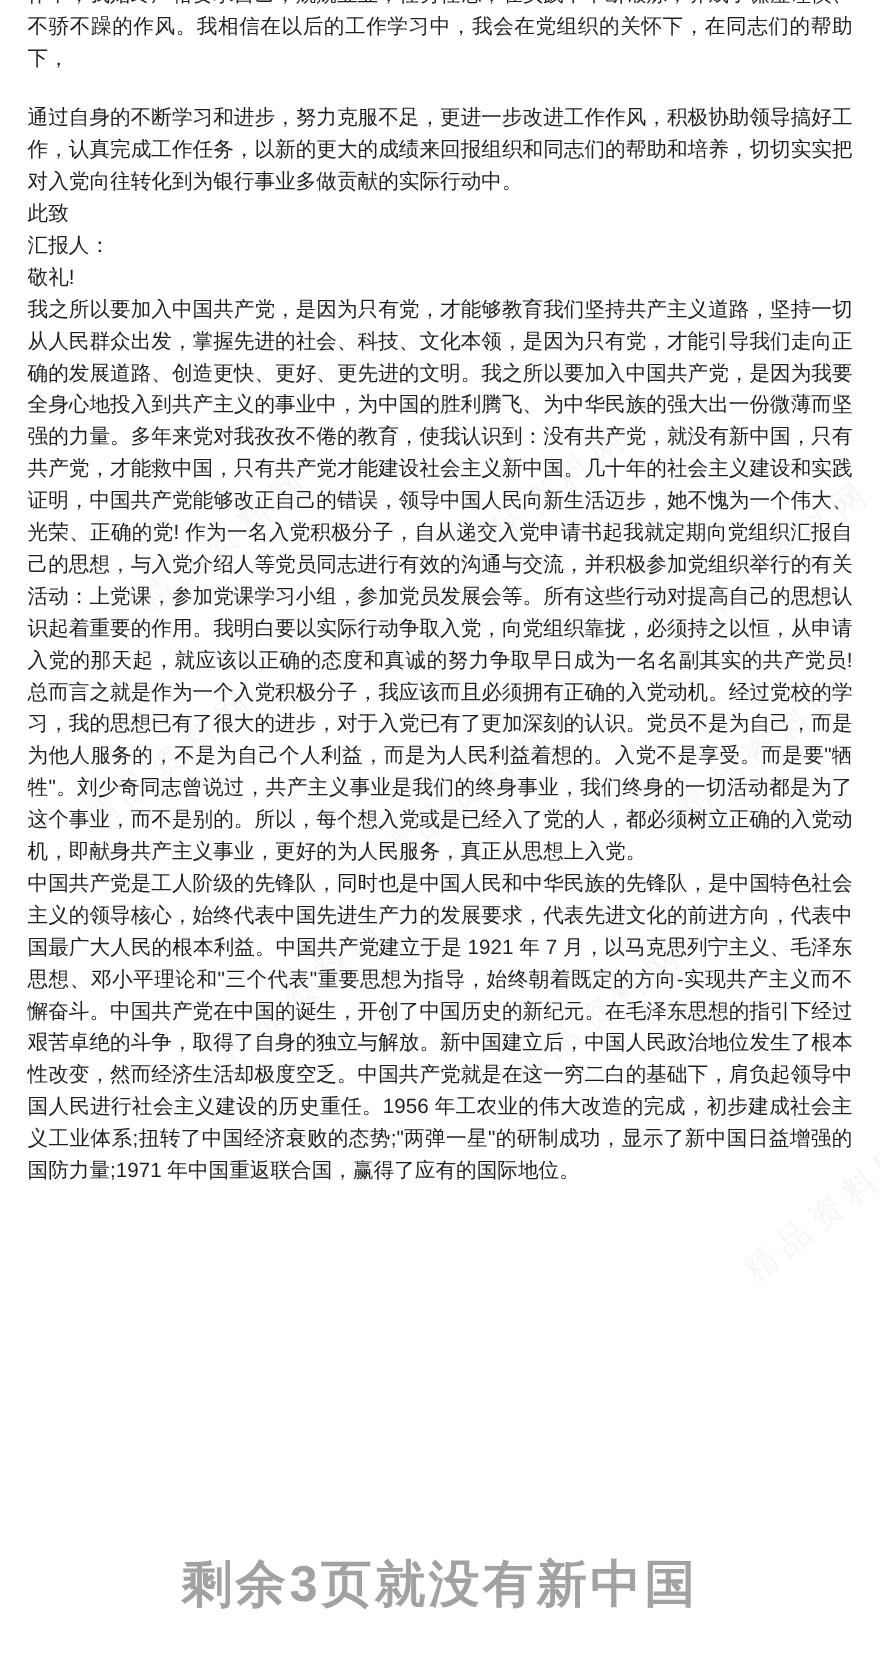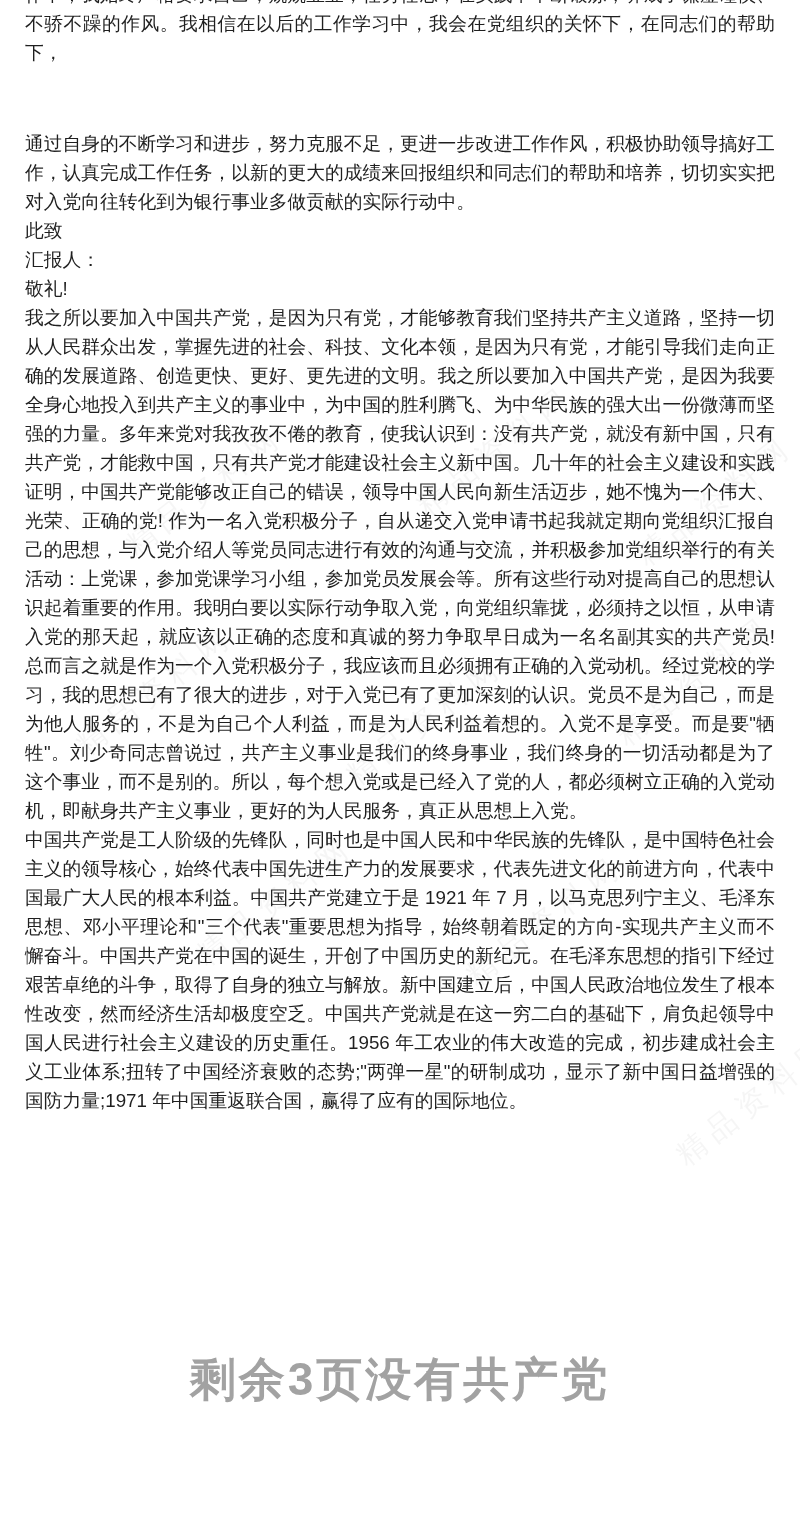--- a/index.html
+++ b/index.html
@@ -32,21 +32,21 @@
     line-height: 29px;
     color: #1f1f1f;
     text-align: justify;
     text-justify: inter-ideograph;
     word-break: break-all;
     overflow-wrap: break-word;
   }
   
   .p-clipped-top { margin-top: -20px; }
   
-  .p-gap { margin-top: 62px; }
+  .p-gap { margin-top: 25px; }
 
   .wm-layer {
     position: absolute;
     inset: 0;
     pointer-events: none;
     z-index: 1;
   }
   .wm {
     position: absolute;
     font-size: 30px;
@@ -61,21 +61,21 @@
   .wm:nth-of-type(3) { left: 620px; top: 480px; }
   .wm:nth-of-type(4) { left: 60px;  top: 670px; }
   .wm:nth-of-type(5) { left: 330px; top: 700px; }
   .wm:nth-of-type(6) { left: 600px; top: 660px; }
   .wm:nth-of-type(7) { left: 180px; top: 880px; }
   .wm:nth-of-type(8) { left: 450px; top: 900px; }
   .wm:nth-of-type(9) { left: 660px; top: 1080px; }
 
   .preview-footer {
     position: absolute;
-    top: 1356px;
+    top: 1416px;
     left: 0;
     width: 100%;
     display: flex;
     justify-content: center;
     align-items: center;
     z-index: 2;
   }
   .preview-footer span {
     font-size: 46px;
     font-weight: bold;
@@ -109,16 +109,16 @@
     <p class="p">此致</p>
     <p class="p">汇报人：</p>
     <p class="p">敬礼!</p>
 
     <p class="p">我之所以要加入中国共产党，是因为只有党，才能够教育我们坚持共产主义道路，坚持一切从人民群众出发，掌握先进的社会、科技、文化本领，是因为只有党，才能引导我们走向正确的发展道路、创造更快、更好、更先进的文明。我之所以要加入中国共产党，是因为我要全身心地投入到共产主义的事业中，为中国的胜利腾飞、为中华民族的强大出一份微薄而坚强的力量。多年来党对我孜孜不倦的教育，使我认识到：没有共产党，就没有新中国，只有共产党，才能救中国，只有共产党才能建设社会主义新中国。几十年的社会主义建设和实践证明，中国共产党能够改正自己的错误，领导中国人民向新生活迈步，她不愧为一个伟大、光荣、正确的党! 作为一名入党积极分子，自从递交入党申请书起我就定期向党组织汇报自己的思想，与入党介绍人等党员同志进行有效的沟通与交流，并积极参加党组织举行的有关活动：上党课，参加党课学习小组，参加党员发展会等。所有这些行动对提高自己的思想认识起着重要的作用。我明白要以实际行动争取入党，向党组织靠拢，必须持之以恒，从申请入党的那天起，就应该以正确的态度和真诚的努力争取早日成为一名名副其实的共产党员!总而言之就是作为一个入党积极分子，我应该而且必须拥有正确的入党动机。经过党校的学习，我的思想已有了很大的进步，对于入党已有了更加深刻的认识。党员不是为自己，而是为他人服务的，不是为自己个人利益，而是为人民利益着想的。入党不是享受。而是要"牺牲"。刘少奇同志曾说过，共产主义事业是我们的终身事业，我们终身的一切活动都是为了这个事业，而不是别的。所以，每个想入党或是已经入了党的人，都必须树立正确的入党动机，即献身共产主义事业，更好的为人民服务，真正从思想上入党。</p>
     <p class="p">中国共产党是工人阶级的先锋队，同时也是中国人民和中华民族的先锋队，是中国特色社会主义的领导核心，始终代表中国先进生产力的发展要求，代表先进文化的前进方向，代表中国最广大人民的根本利益。中国共产党建立于是 1921 年 7 月，以马克思列宁主义、毛泽东思想、邓小平理论和"三个代表"重要思想为指导，始终朝着既定的方向-实现共产主义而不懈奋斗。中国共产党在中国的诞生，开创了中国历史的新纪元。在毛泽东思想的指引下经过艰苦卓绝的斗争，取得了自身的独立与解放。新中国建立后，中国人民政治地位发生了根本性改变，然而经济生活却极度空乏。中国共产党就是在这一穷二白的基础下，肩负起领导中国人民进行社会主义建设的历史重任。1956 年工农业的伟大改造的完成，初步建成社会主义工业体系;扭转了中国经济衰败的态势;"两弹一星"的研制成功，显示了新中国日益增强的国防力量;1971 年中国重返联合国，赢得了应有的国际地位。</p>
   </div>
 
   <div class="preview-footer">
     <span>剩余3页</span>
-    <span>没有共产党</span>
+    <span>就没有新中国</span>
   </div>
 
 </div>
 
 </body></html>

